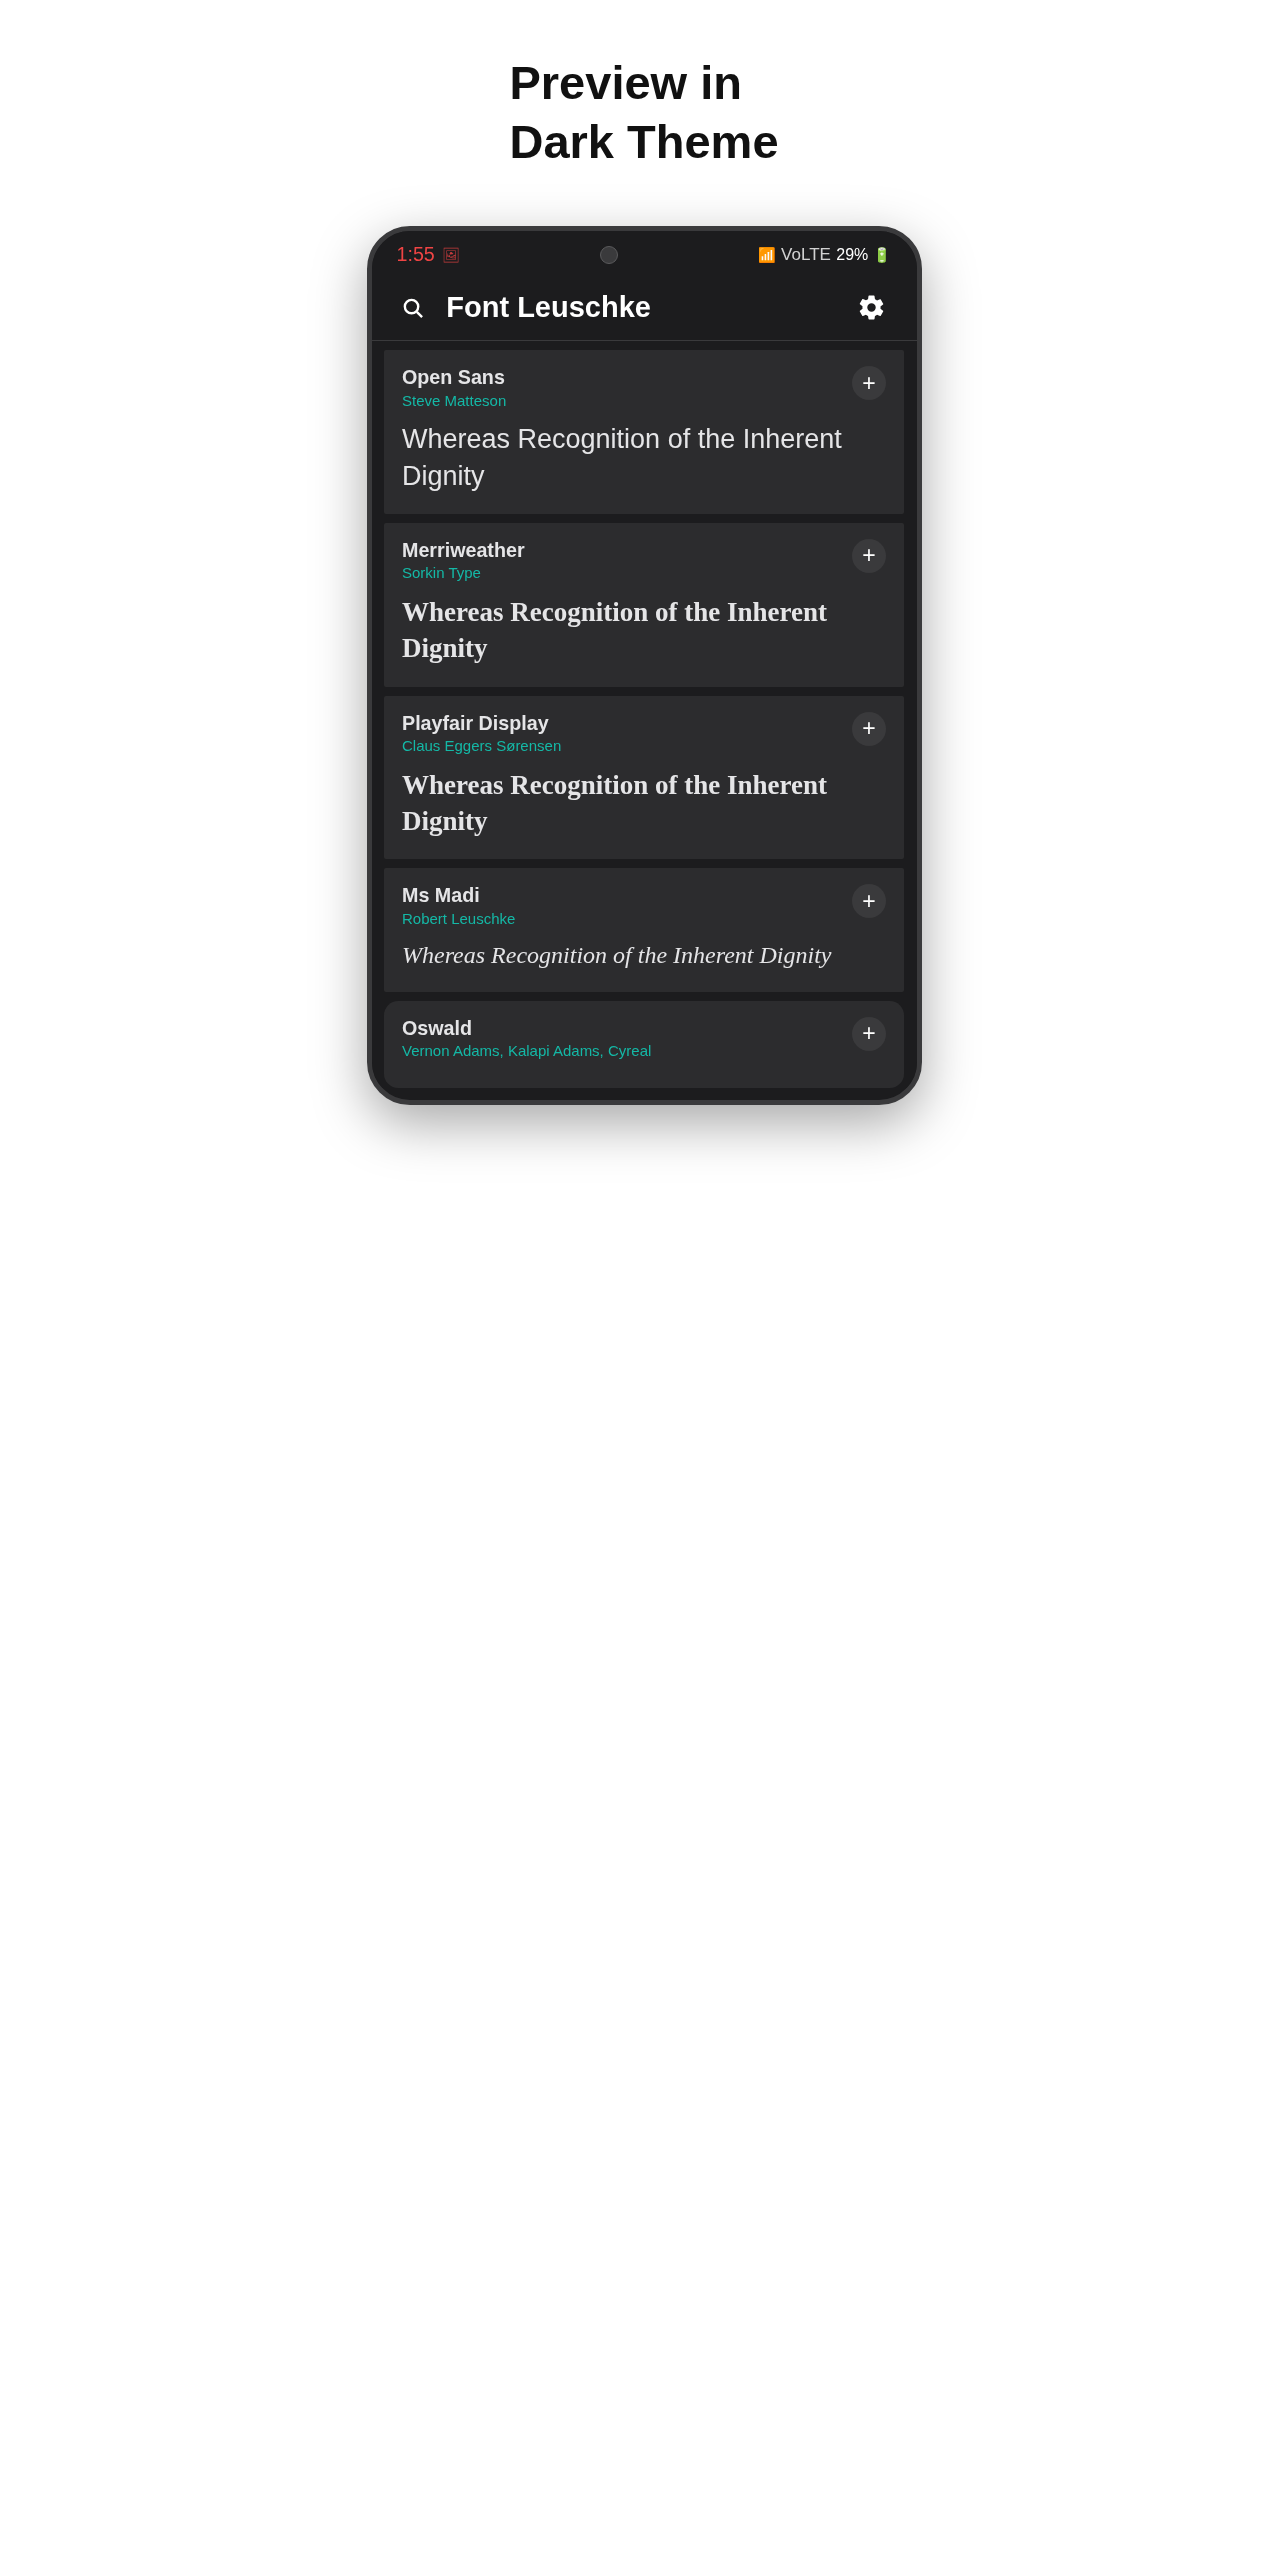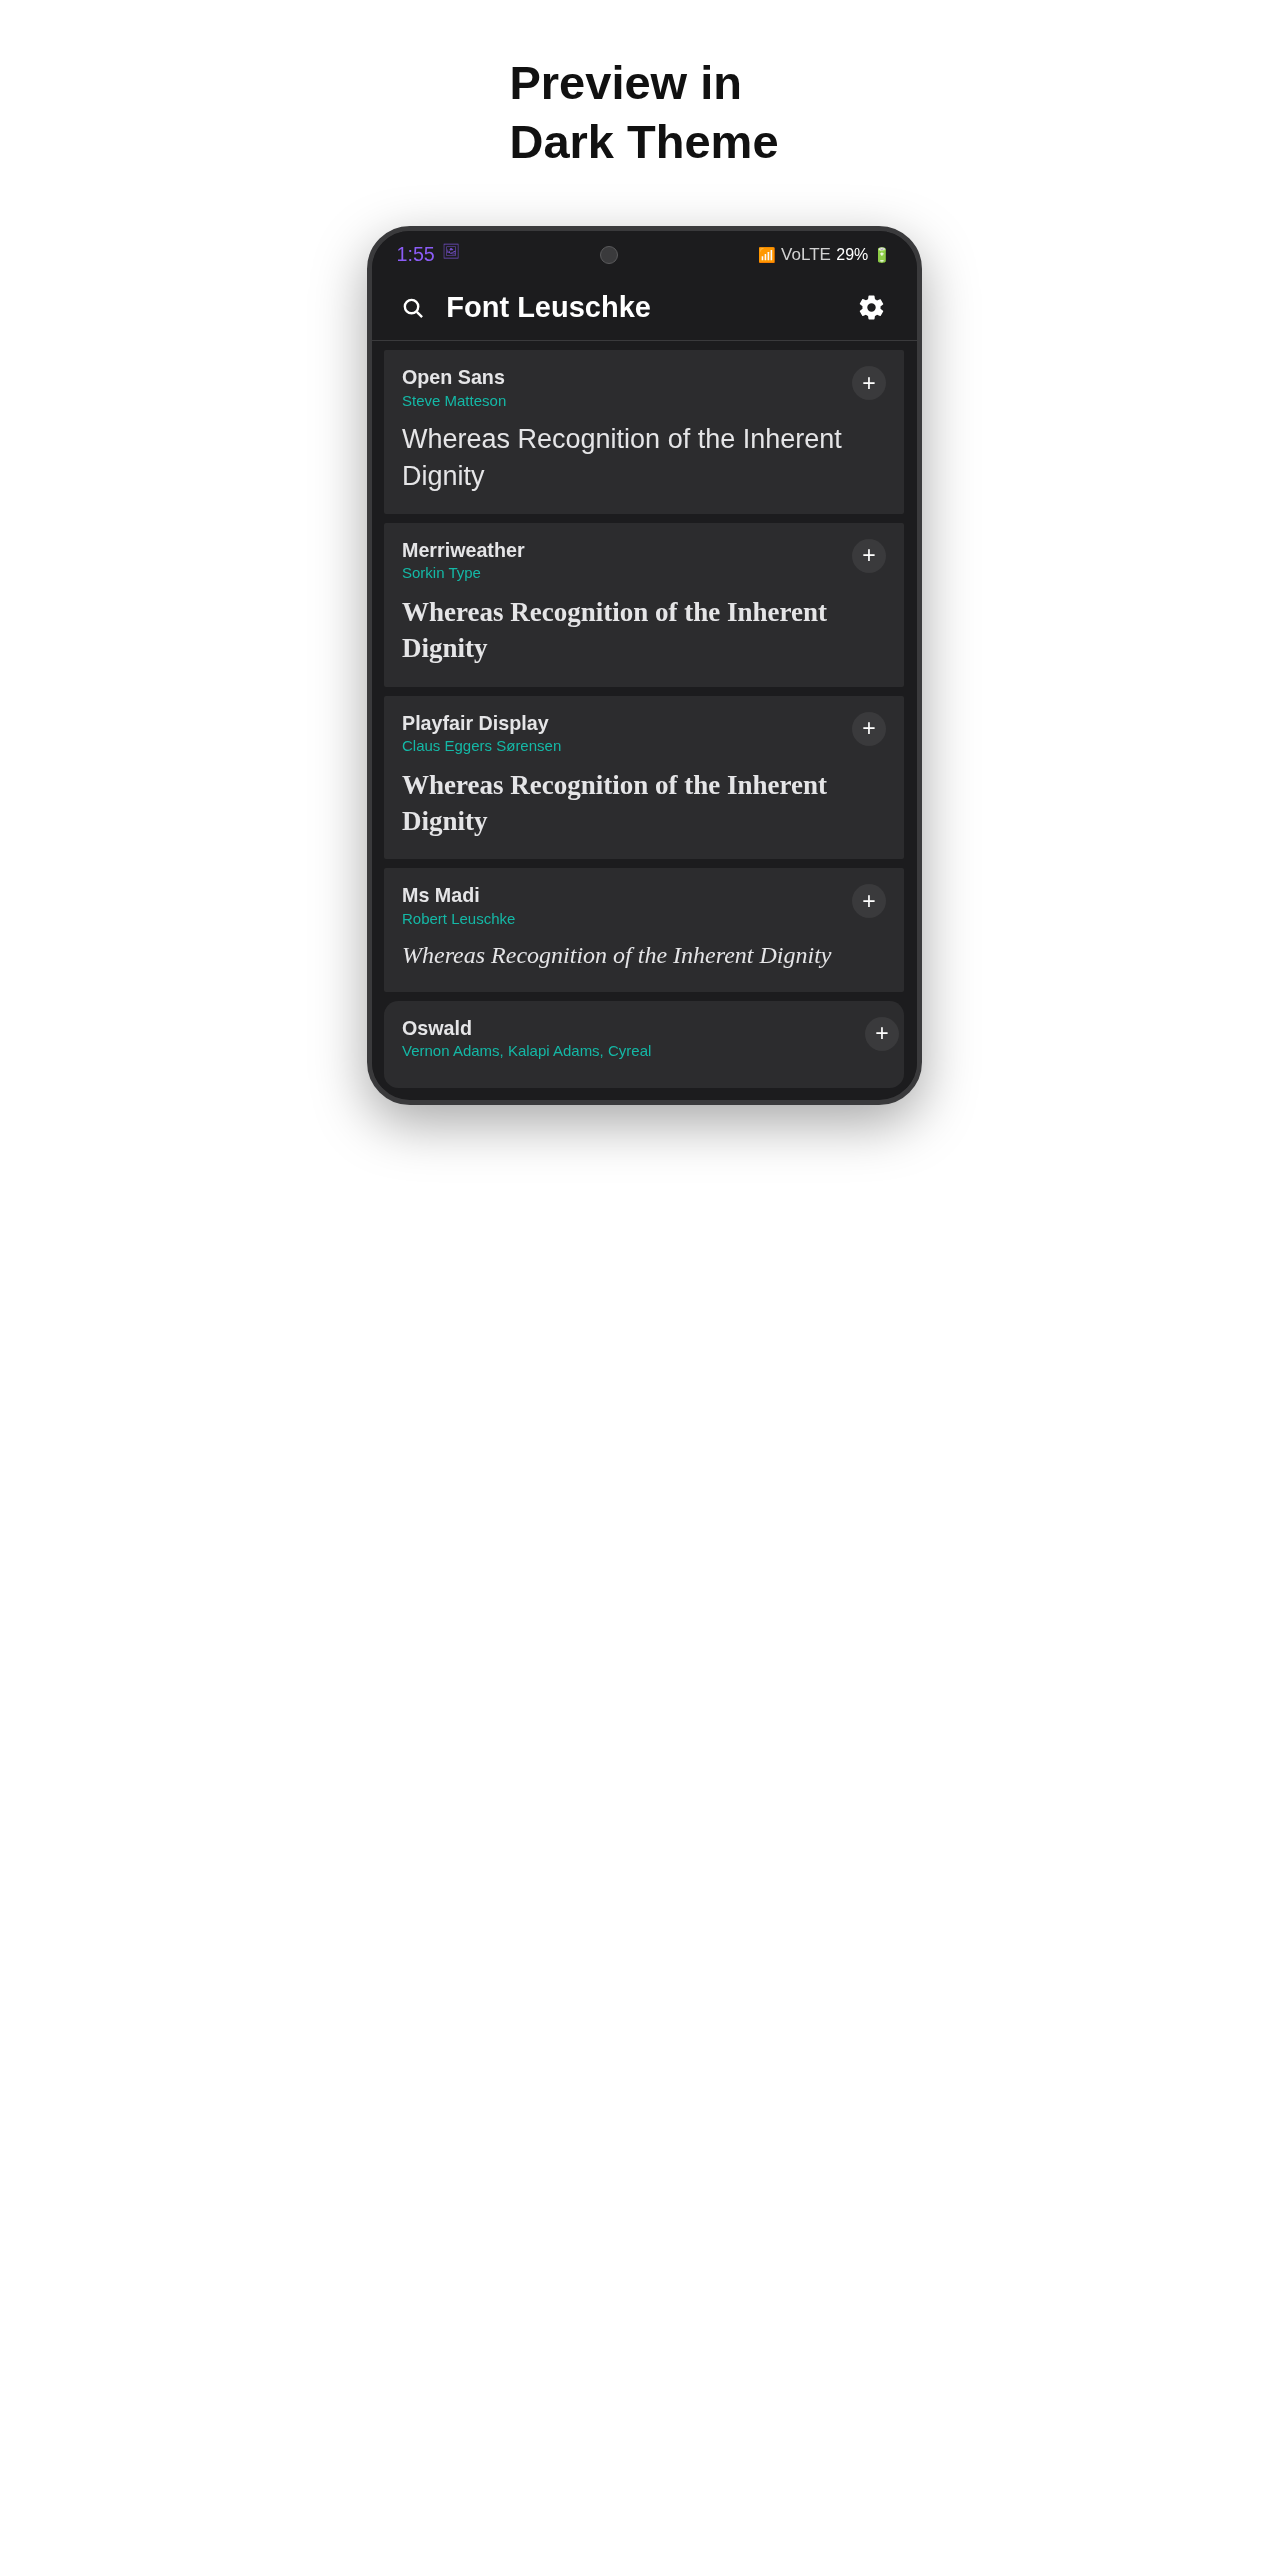--- a/index.html
+++ b/index.html
@@ -44,24 +44,24 @@
     .status-bar {
       display: flex;
       justify-content: space-between;
       align-items: center;
       padding: 12.5px 25px 9px 25px;
       background: #1c1c1e;
     }
 
     .status-time {
       font-size: 19.7px;
-      color: #8b5cf6;
+      color: #ef4444;
       font-weight: 500;
       display: flex;
-      align-items: flex-start;
+      align-items: center;
       gap: 7.2px;
     }
 
     .camera-notch {
       width: 18px;
       height: 18px;
       border-radius: 50%;
       background: #3a3a3c;
       border: 1.8px solid #5a5a5c;
     }
@@ -201,21 +201,21 @@
       font-family: 'Brush Script MT', cursive;
       font-style: italic;
       font-size: 24px;
     }
 
     
     .font-item-partial {
       background: #2c2c2e;
       margin: 9px 12.5px 12.5px 12.5px;
       border-radius: 14.3px;
-      padding: 16px 5px 16px 18px;
+      padding: 16px 18px 16px 18px;
     }
   </style>
 </head>
 <body>
 
 <div class="page-header">
   <h1>
     <span>Preview in</span><br>
     <span>Dark Theme</span>
   </h1>

